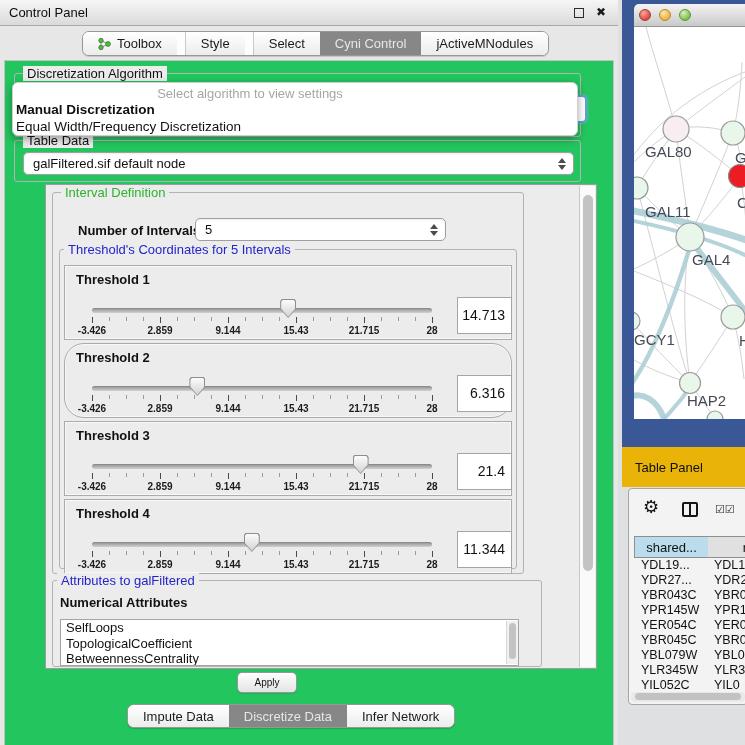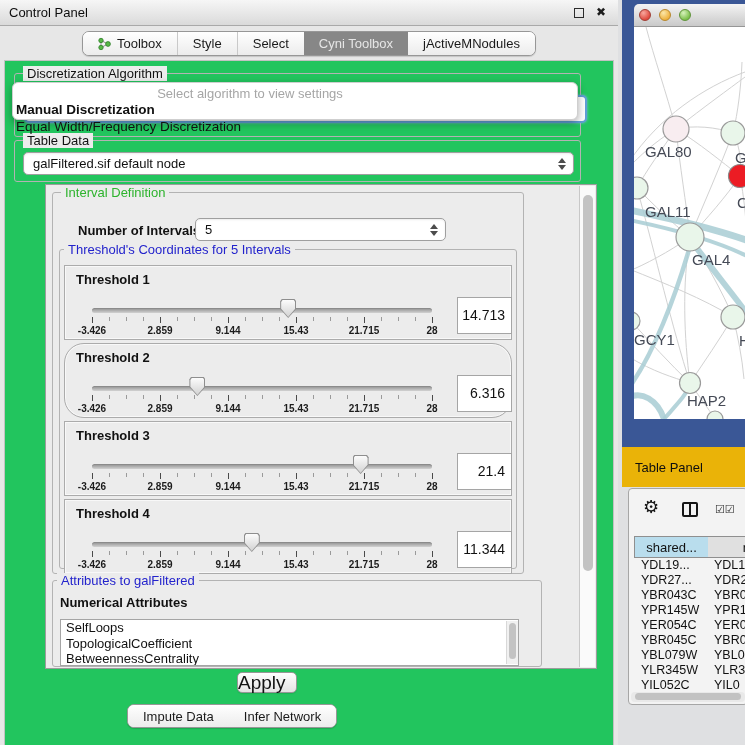--- a/index.html
+++ b/index.html
@@ -13,21 +13,21 @@
   #cp-titlebar { position:absolute; left:0; top:0; width:100%; height:26px;
     background:linear-gradient(#f6f6f6,#dadada); border-bottom:1px solid #a9a9a9; }
   #cp-title { position:absolute; left:9px; top:5px; font-size:13px; color:#0d0d0d; }
   .float-box { position:absolute; right:34px; top:8px; width:10px; height:10px; border:1.5px solid #2b2b2b; background:transparent; cursor:default; }
   .close-x { position:absolute; right:12px; top:5px; font-size:12px; font-weight:bold; color:#1c1c1c; cursor:default; }
 
   
   .tabgroup { position:absolute; display:flex; border:1px solid #979797; border-radius:7px; background:#fdfdfd; overflow:hidden; height:25px;
     box-shadow:0 1px 1px rgba(0,0,0,.15); }
   .tab { display:flex; align-items:center; padding:0 15px; font-size:13px; color:#1a1a1a; height:100%; background:linear-gradient(#ffffff,#ececec); cursor:default; }
-  .tab.divided { border-left:1px solid #c9c9c9; }
+  .tab.divided { border-left:1px solid #c9c9c9;margin-left:8px; }
   .tab.selected { background:#878787; color:#e6e6e6; }
   #top-tabs { left:82px; top:31px; }
   #bottom-tabs { left:127px; top:704px; height:24px; }
   .net-ico { width:13px; height:14px; margin-right:6px; }
 
   
   #content { position:absolute; left:4px; top:60px; width:610px; height:701px; background:#22c55e; border:1px solid #c2c2c2;padding-left:18px; }
 
   .group { position:absolute; border:1px solid #b3b3b3; border-radius:3px; }
   .group-label { position:absolute; top:-8px; left:8px; background:#ececec; padding:0 4px; font-size:13px; white-space:nowrap; }
@@ -64,24 +64,24 @@
   .valuebox { position:absolute; left:392px; top:31px; width:55px; height:37px; background:#fff; border:1px solid #a5a5a5;
     font-size:14px; line-height:35px; text-align:right; padding-right:6px; }
 
   
   #attr-list { position:absolute; left:7px; top:38px; width:459px; height:47px; background:#fff; border:1px solid #a5a5a5; overflow:hidden; }
   #attr-list .item { font-size:13px; line-height:15.5px; padding-left:5px; white-space:nowrap; }
   #attr-list .vscroll { width:12px; border-left:1px solid #d8d8d8; background:#f1f1f1; }
   #attr-list .thumb-v { left:2px; width:7px; top:2px; height:36px; }
 
   .button { position:absolute; border:1px solid #979797; border-radius:5px; background:linear-gradient(#ffffff,#e3e3e3);
-    font-size:19px; text-align:left; cursor:default; box-shadow:0 1px 1px rgba(0,0,0,.1); }
-
-  
-  #algo-popup { position:absolute; left:12px; top:82px; width:566px; height:38px; background:#fff; border:1px solid #cfcfcf;
+    font-size:10px; text-align:center; cursor:default; box-shadow:0 1px 1px rgba(0,0,0,.1); }
+
+  
+  #algo-popup { position:absolute; left:12px; top:82px; width:566px; height:54px; background:#fff; border:1px solid #cfcfcf;
     border-radius:6px; box-shadow:0 3px 8px rgba(0,0,0,.35); z-index:60; }
   #algo-popup .prompt { position:absolute; left:0; right:90px; top:3px; text-align:center; color:#a6a6a6; font-size:13px; }
   #algo-popup .it1 { position:absolute; left:2px; top:19px; font-weight:bold; font-size:13.5px; padding-left:1px; }
   #algo-popup .it2 { position:absolute; left:2px; top:36px; font-size:13.5px; padding-left:1px; }
 
   
   #netframe { position:absolute; left:622px; top:0; width:123px; height:447px; background:#3a5796; }
   #mac-titlebar { position:absolute; left:12px; top:4px; right:0; height:23px;
     background:linear-gradient(#f4f4f4,#c9c9c9); border-bottom:1px solid #969696; border-top-left-radius:5px; }
   .light { position:absolute; top:5px; width:12px; height:12px; border-radius:50%; }
@@ -132,21 +132,21 @@
       </svg>
       <span>Toolbox</span>
     </div>
     <div class="tab divided">
         <span>Style</span>
       </div>
     <div class="tab divided">
         <span>Select</span>
       </div>
     <div class="tab selected">
-        <span>Cyni Toolbox</span>
+        <span>Cyni Control</span>
       </div>
     <div class="tab">
         <span>jActiveMNodules</span>
       </div>
   </div>
 
   <div id="content">
 
     <div class="group" style="left:9px; top:12px; width:567px; height:64px;">
       <span class="group-label">Discretization Algorithm</span>
@@ -357,20 +357,23 @@
         <div class="thumb-v" style="top:9px; height:376px;"></div>
       </div>
     </div>
 
     <div class="button" style="left:232px; top:611px; width:60px; height:21px; line-height:19px;">Apply</div>
   </div>
 
   <div class="tabgroup" id="bottom-tabs">
     <div class="tab">
         <span>Impute Data</span>
+      </div>
+    <div class="tab selected">
+        <span>Discretize Data</span>
       </div>
     <div class="tab">
         <span>Infer Network</span>
       </div>
   </div>
 
   <div id="algo-popup">
     <div class="prompt">Select algorithm to view settings</div>
     <div class="it1">Manual Discretization</div>
     <div class="it2">Equal Width/Frequency Discretization</div>

